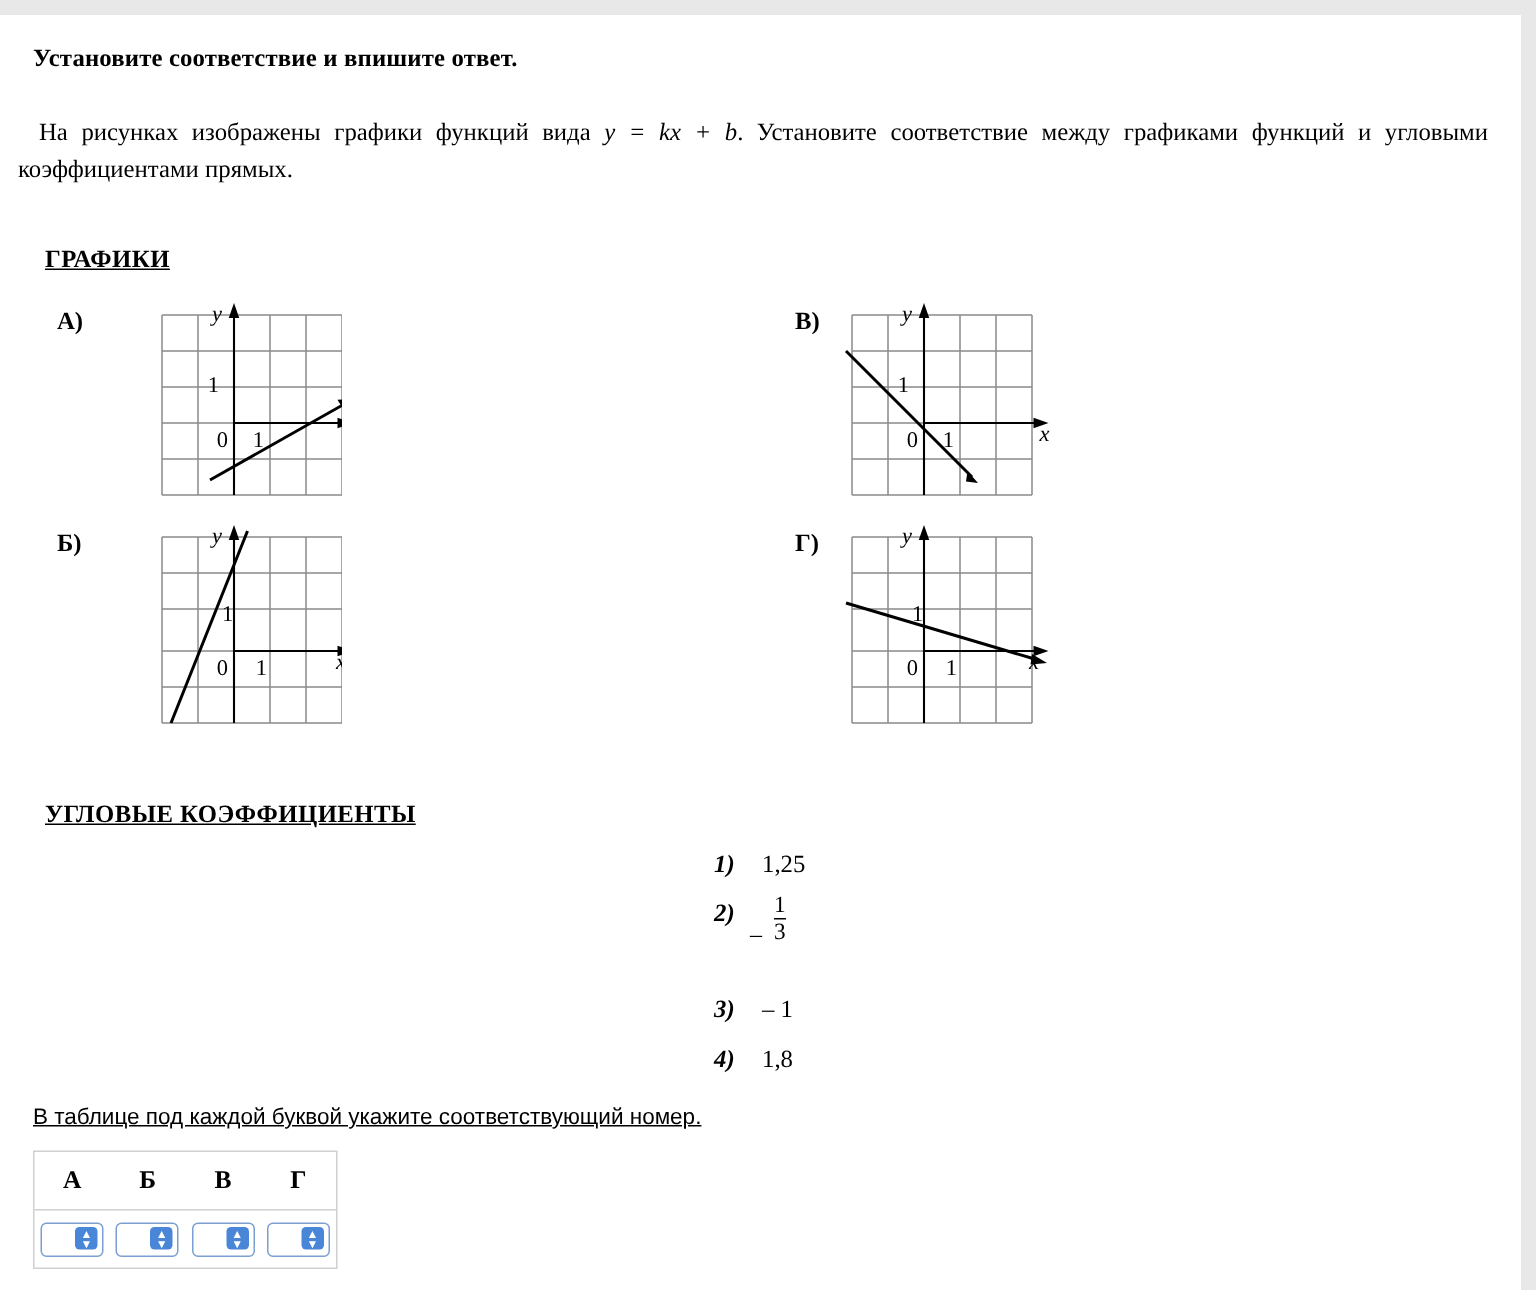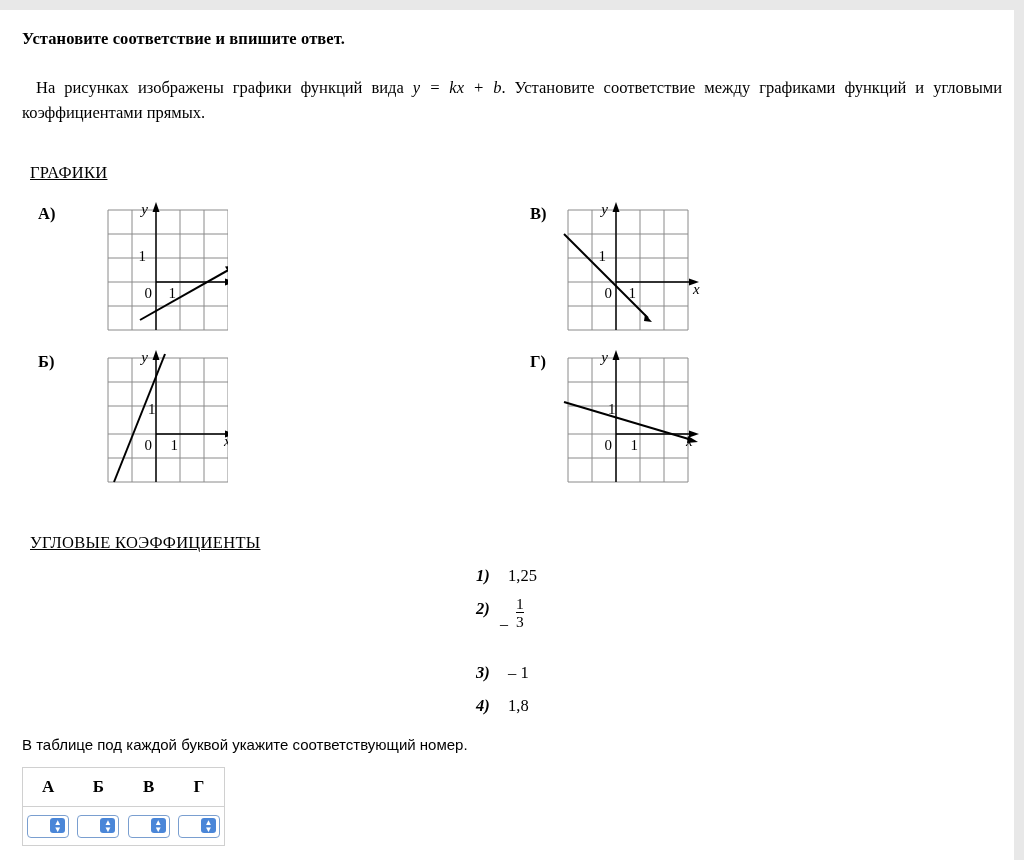--- a/index.html
+++ b/index.html
@@ -38,54 +38,55 @@
   }
   .task-title {
     position: absolute;
     left: 22px; top: 19px;
     font-size: 16.5px;
     font-weight: bold;
     letter-spacing: 0.1px;
   }
   .intro {
     position: absolute;
-    left: 22px; top: 65px;
+    left: 12px; top: 65px;
     width: 980px;
     font-size: 16.5px;
     line-height: 25px;
     text-align: justify;
     text-indent: 14px;
   }
   .intro i {
     font-style: italic;
   }
   .section-head {
     position: absolute;
     font-size: 16.5px;
-    font-weight: normal;
+    font-weight: bold;
     text-decoration: underline;
     letter-spacing: 0.3px;
   }
   #graphs-head { left: 30px; top: 153px; }
   #coef-head { left: 30px; top: 523px; }
 
   .graph-block {
     position: absolute;
   }
   .graph-label {
     position: absolute;
     font-size: 16.5px;
     font-weight: bold;
   }
   .tail-text {
     position: absolute;
     left: 22px; top: 726px;
     font-size: 16.5px;
     font-family: "Liberation Sans", sans-serif;
     font-size: 15px;
+    text-decoration: underline;
   }
   
   .coef-list {
     position: absolute;
     left: 470px; top: 556px;
     width: 200px;
   }
   .coef-row {
     position: relative;
     height: 33px;

